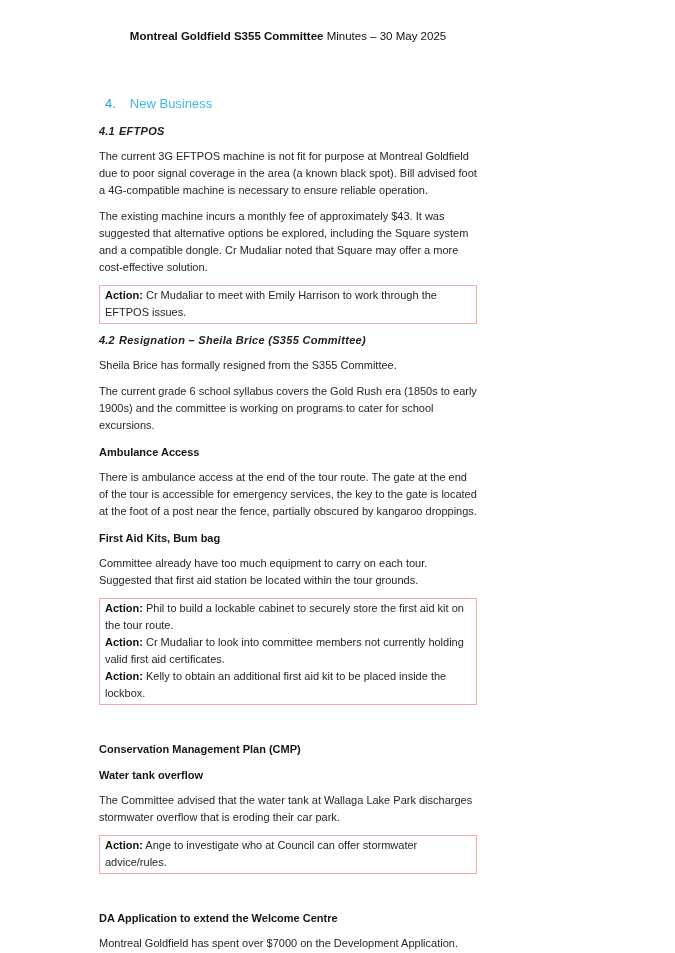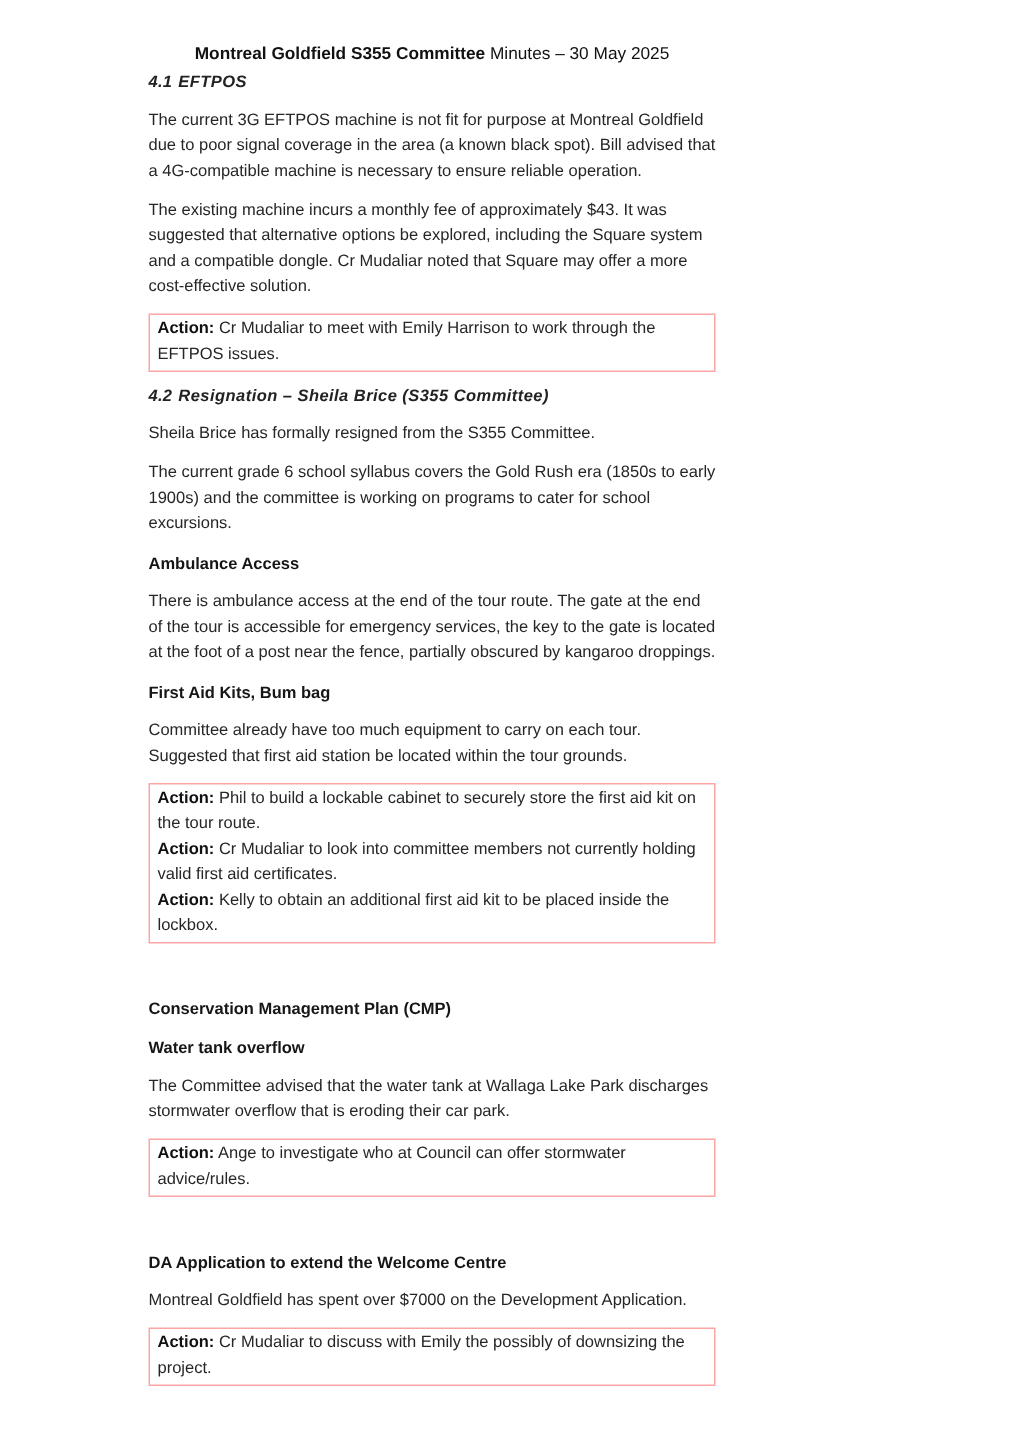--- a/index.html
+++ b/index.html
@@ -77,26 +77,29 @@
 </style>
 </head>
 <body>
 
 <div class="page">
 
   <div class="doc-header">
     <span class="bold">Montreal Goldfield S355 Committee</span><span> Minutes – 30 May 2025</span>
   </div>
 
+  <div class="section-heading">
+    <span class="num">4.</span><span class="lbl">New Business</span>
+  </div>
 
   <div class="h2">
     <span class="num">4.1</span><span class="ttl">EFTPOS</span>
   </div>
 
-  <p class="para">The current 3G EFTPOS machine is not fit for purpose at Montreal Goldfield due to poor signal coverage in the area (a known black spot). Bill advised that a 4G-compatible machine is necessary to ensure reliable operation.</p>
+  <p class="para">The current 3G EFTPOS machine is not fit for purpose at Montreal Goldfield due to poor signal coverage in the area (a known black spot). Bill advised foot a 4G-compatible machine is necessary to ensure reliable operation.</p>
   <p class="para">The existing machine incurs a monthly fee of approximately $43. It was suggested that alternative options be explored, including the Square system and a compatible dongle. Cr Mudaliar noted that Square may offer a more cost-effective solution.</p>
 
   <div class="action-box">
     <div class="action-line">
       <span class="action-label">Action:</span><span> Cr Mudaliar to meet with Emily Harrison to work through the EFTPOS issues.</span>
     </div>
   </div>
 
   <div class="h2">
     <span class="num">4.2</span><span class="ttl">Resignation – Sheila Brice (S355 Committee)</span>

